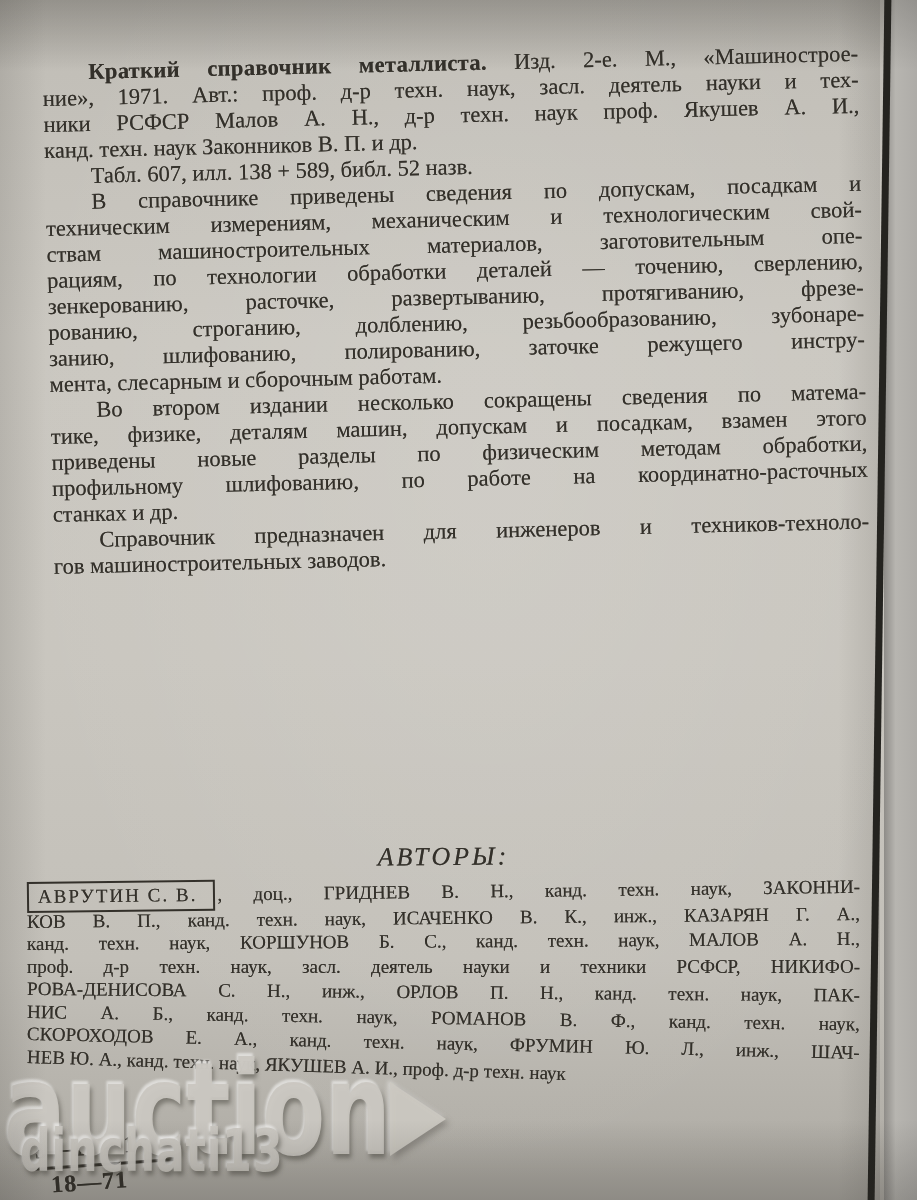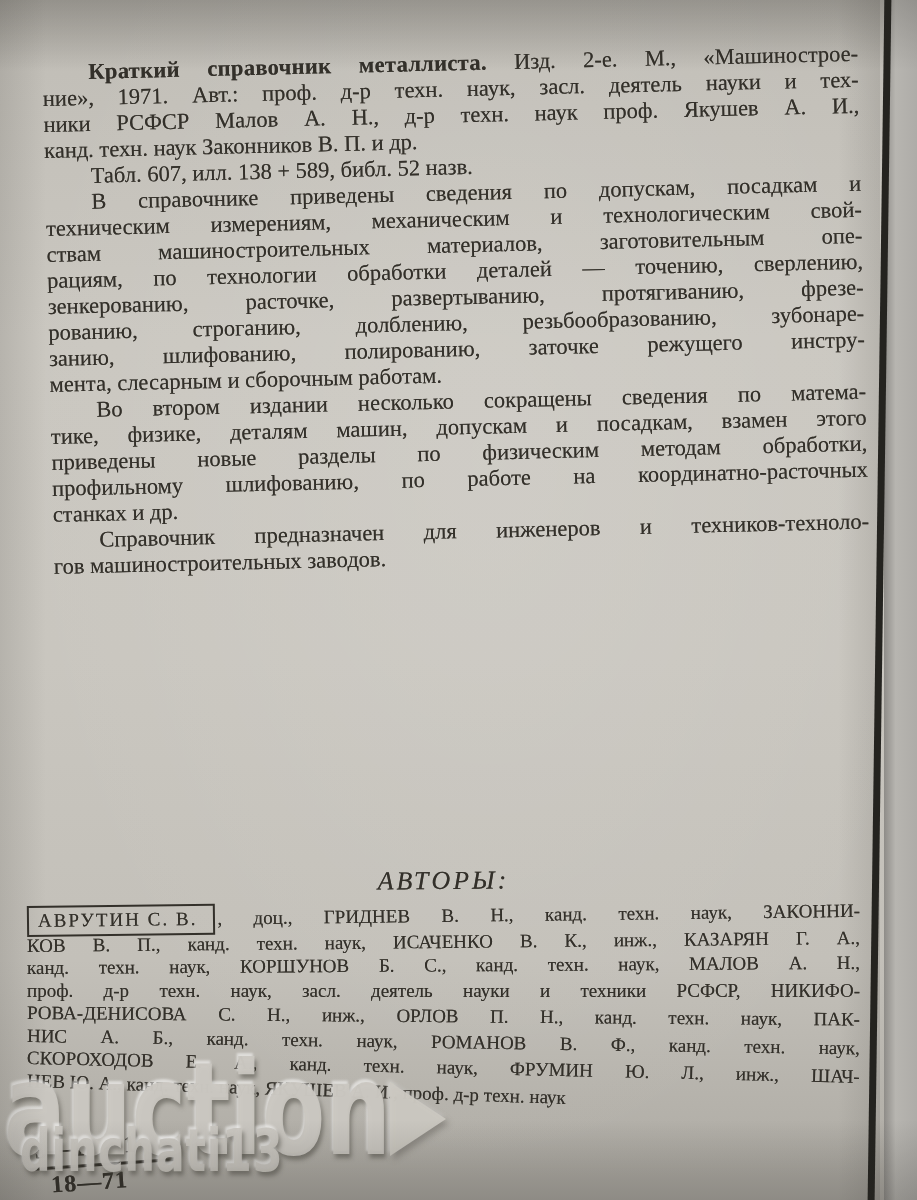--- a/index.html
+++ b/index.html
@@ -38,21 +38,21 @@
     position:absolute;left:42px;top:60px;width:816px;
     font-size:22.5px;line-height:26px;
     transform:rotate(-1.35deg);transform-origin:0 0;
   }
   .line{text-align:justify;}
   .line.fill{text-align-last:justify;}
   .line.endline{text-align-last:left;}
   .line.first{text-indent:46px;}
   .main-text b{font-weight:bold;letter-spacing:0.3px;}
 
-  .authors{position:absolute;left:27px;top:866px;width:833px;}
+  .authors{position:absolute;left:27px;top:842px;width:833px;}
   .authors-heading{
     text-align:center;font-style:italic;font-size:26px;letter-spacing:3px;
     margin-bottom:14px;transform:rotate(-0.5deg);
   }
   .authors-body{font-size:19px;line-height:22.5px;}
   .authors-body .special{transform:rotate(-0.7deg);transform-origin:left center;}
   .boxed{
     display:inline-block;border:2px solid #33302a;
     padding:2px 16px 2px 9px;margin:-5px 2px -2px 0;letter-spacing:2px;
   }

